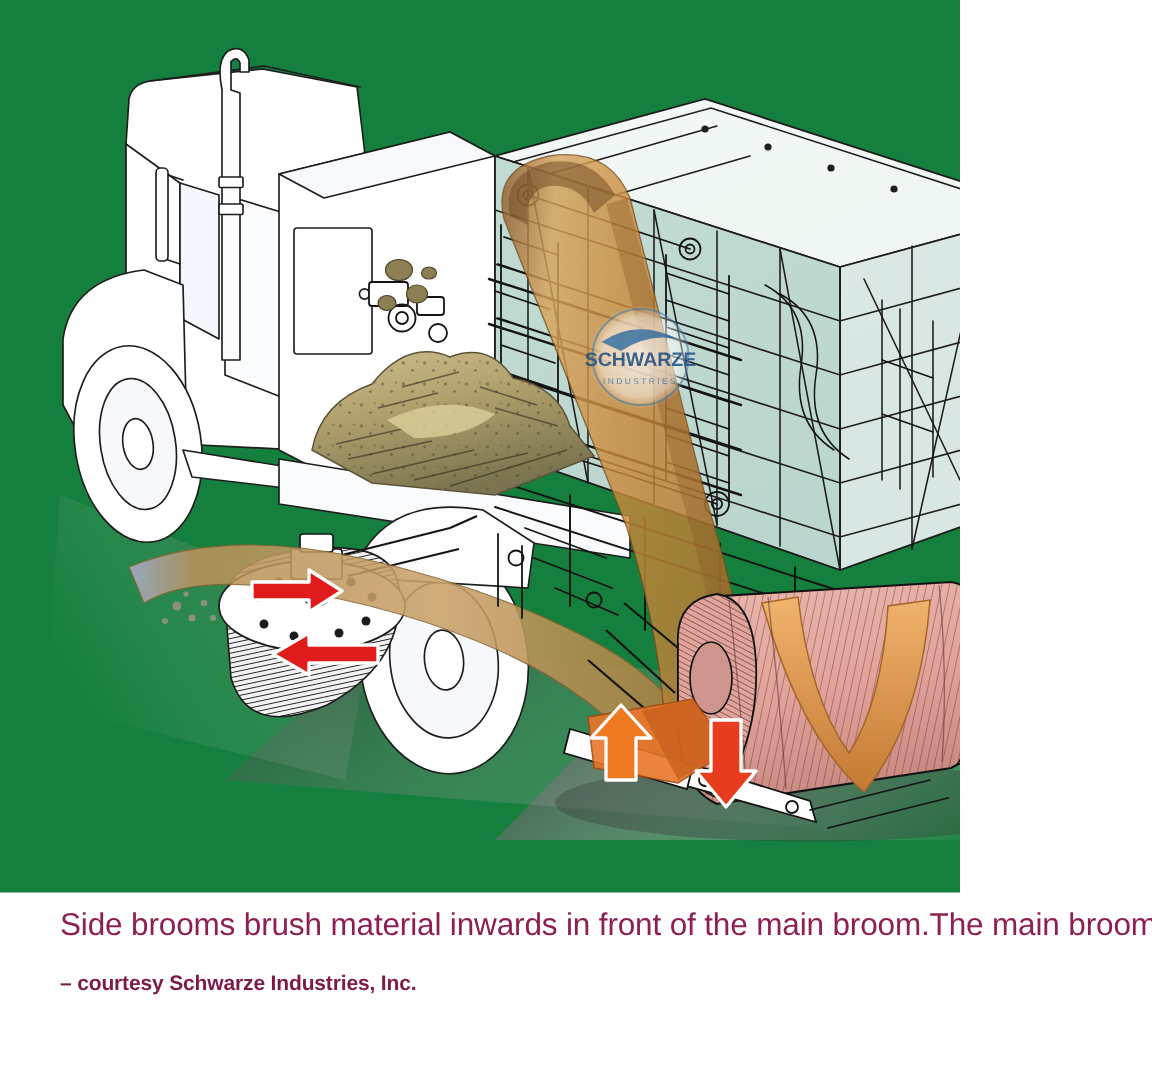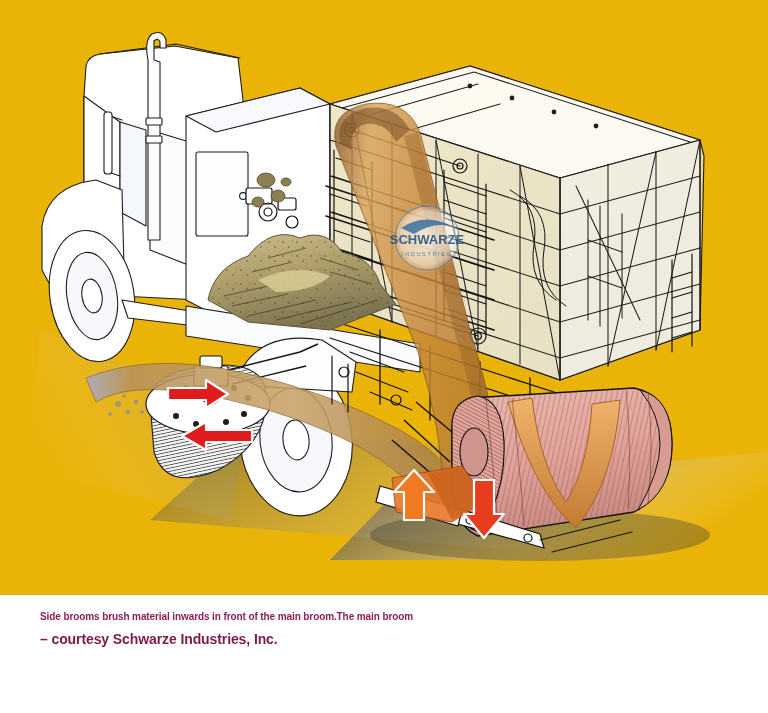--- a/index.html
+++ b/index.html
@@ -4,44 +4,44 @@
 <style>
   * { margin:0; padding:0; box-sizing:border-box; }
   html,body{ background:#ffffff; }
   body{
     width:768px; height:713px; position:relative; overflow:hidden;
     font-family:"Liberation Sans", sans-serif;
   }
 
   
   #illustration{
-    position:absolute; left:0; top:0; width:768px; height:595px;
-    background:#eab308; overflow:hidden;
+    position:absolute; left:0; top:0; width:640px; height:595px;
+    background:#15803d; overflow:hidden;
   }
   #illustration svg{ position:absolute; left:0; top:0; }
 
   
   #caption{
     position:absolute; left:40px; top:606px; width:700px;
   }
   .cap-line{
     color:#8e1f55;
-    font-weight:bold;
-    font-size:10px;
+    font-weight:normal;
+    font-size:21px;
     line-height:21.5px;
     letter-spacing:-0.1px;
     white-space:nowrap;
   }
   .cap-courtesy{
     color:#7d1a47;
     font-weight:bold;
     font-size:14px;
     line-height:21px;
     letter-spacing:-0.1px;
-    margin-top:1px;
+    margin-top:17px;
     white-space:nowrap;
   }
 </style>
 </head>
 <body>
 
 <div id="illustration">
   <svg width="768" height="595" viewBox="0 0 768 595">
     <defs>
       <linearGradient id="gShadow" x1="0" y1="0" x2="1" y2="0.35">

